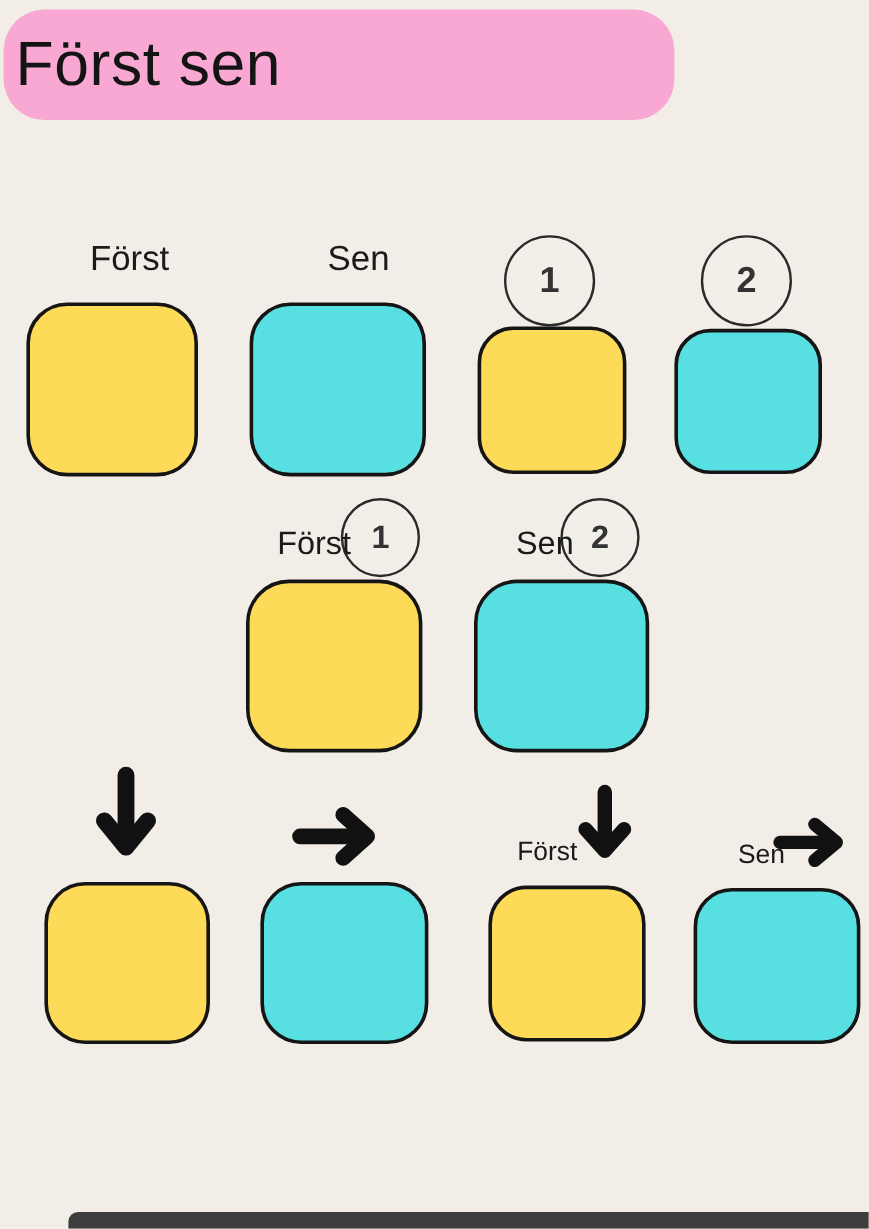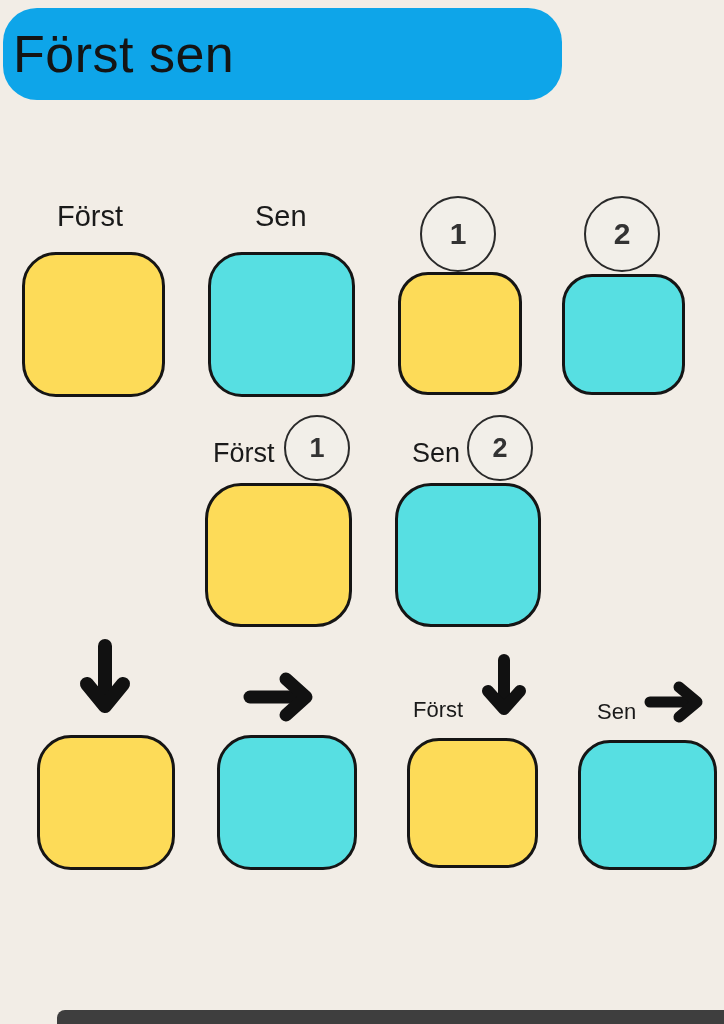--- a/index.html
+++ b/index.html
@@ -7,40 +7,40 @@
     position:relative;
     width:724px;height:1024px;
     background:#F2EDE6;
     overflow:hidden;
     font-family:"Liberation Sans","DejaVu Sans",sans-serif;
     color:#1A1A1A;
   }
   .abs{position:absolute;}
   #header{
     left:3px;top:8px;width:559px;height:92px;
-    background:#0ea5e9;border-radius:34px;
+    background:#f9a8d4;border-radius:34px;
     display:flex;align-items:center;
   }
   #page-title{
     padding-left:10px;font-size:52px;font-weight:400;color:#141414;
     letter-spacing:0.5px;white-space:nowrap;
   }
   .card{
     border:3.5px solid #151515;border-radius:34px;box-sizing:border-box;
     z-index:3;
   }
   .yellow{background:#FDDB58;}
   .cyan{background:#57DFE2;}
   .circle{
     border:2.5px solid #2A2A2A;border-radius:50%;box-sizing:border-box;
     background:#F2EFE9;z-index:2;
     display:flex;align-items:center;justify-content:center;
     font-weight:700;color:#333333;
   }
-  .lbl{white-space:nowrap;z-index:4;}
+  .lbl{white-space:nowrap;z-index:4;margin-left:18px;}
   .lbl-lg{font-size:29px;}
   .lbl-md{font-size:27px;}
   .lbl-sm{font-size:22px;}
   .arrow{z-index:2;}
   .arrow path{fill:none;stroke:#111111;stroke-linecap:round;stroke-linejoin:round;}
   #footer-bar{
     left:57px;top:1010px;width:667px;height:14px;
     background:#3E3E3E;border-radius:8px 0 0 0;z-index:5;
   }
 </style>

